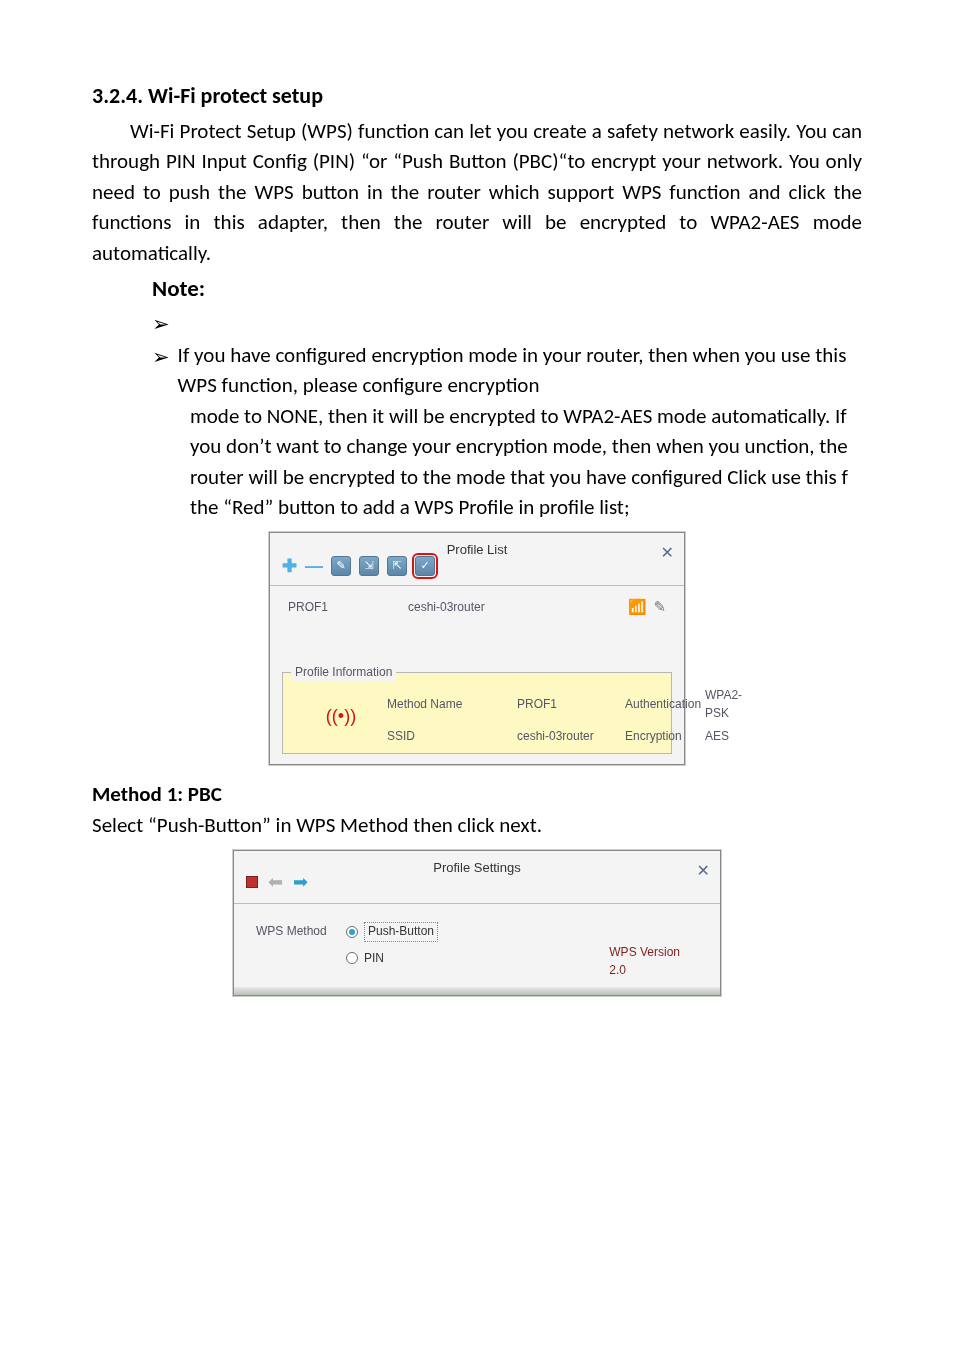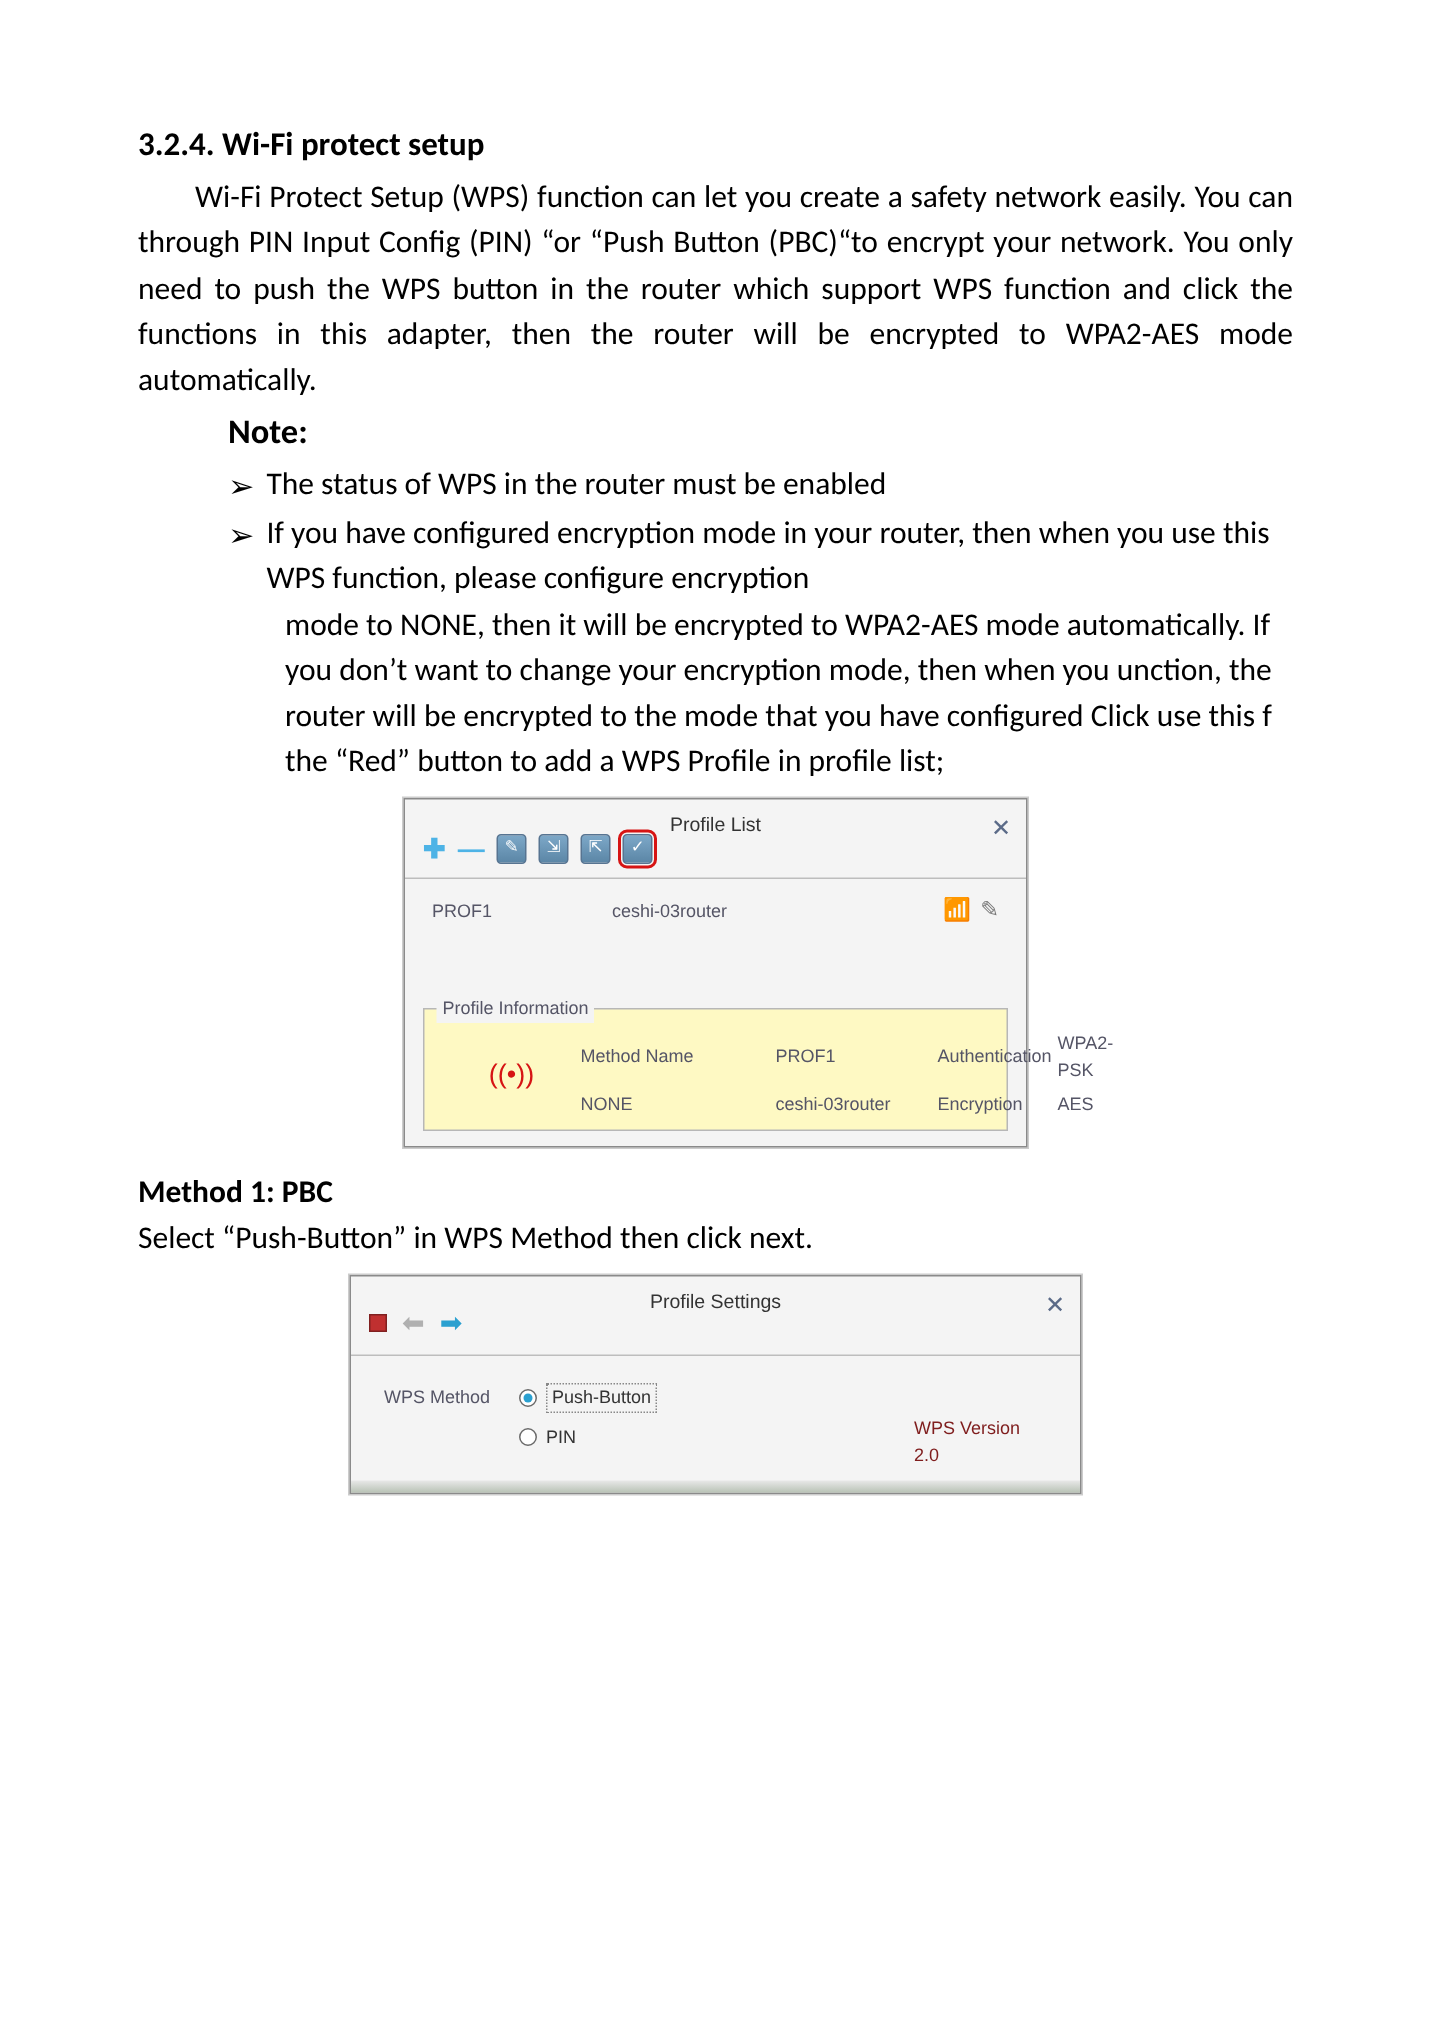--- a/index.html
+++ b/index.html
@@ -193,21 +193,20 @@
 </style>
 </head>
 <body>
 
 <div class="heading">3.2.4. Wi-Fi protect setup</div>
 <div class="body-text indent-30">Wi-Fi Protect Setup (WPS) function can let you create a safety network easily. You can through PIN Input Config (PIN) “or “Push Button (PBC)“to encrypt your network. You  only  need   to   push   the   WPS   button   in  the   router   which   support   WPS function  and  click  the functions  in  this  adapter,  then  the  router  will  be  encrypted  to  WPA2-AES  mode automatically.</div>
 <div class="note-label">Note:</div>
 
 <div class="bullet-row">
   <span class="tri">➢</span>
-  <span>The status of WPS in the router must be enabled</span>
 </div>
 <div class="bullet-row">
   <span class="tri">➢</span>
   <span>If you have configured encryption mode in your router, then when you use this WPS function,    please    configure    encryption</span>
 </div>
 <div class="bullet-cont">mode    to    NONE,    then    it    will be    encrypted    to WPA2-AES mode automatically. If you don’t want to change your encryption mode, then when you unction, the    router    will be    encrypted to the    mode    that you have configured Click use    this    f the “Red” button to add a WPS Profile in profile list;</div>
 
 <div class="dialog">
   <div class="titlebar">
     <span class="title">Profile List</span>
@@ -229,21 +228,21 @@
     <span class="tool">✎</span>
   </div>
   <div class="info-box">
     <span class="legend">Profile Information</span>
     <div class="info-grid">
       <span>Method Name</span>
       <span>PROF1</span>
       <span>Authentication</span>
       <span>WPA2-PSK</span>
       <span class="wifi-ic" style="grid-row:1 / span 2; align-self:center; text-align:center;">((•))</span>
-      <span>NONE</span>
+      <span>SSID</span>
       <span>ceshi-03router</span>
       <span>Encryption</span>
       <span>AES</span>
     </div>
   </div>
 </div>
 
 <div class="method-heading">Method 1: PBC</div>
 <div class="method-sub">Select “Push-Button” in WPS Method then click next.</div>
 

